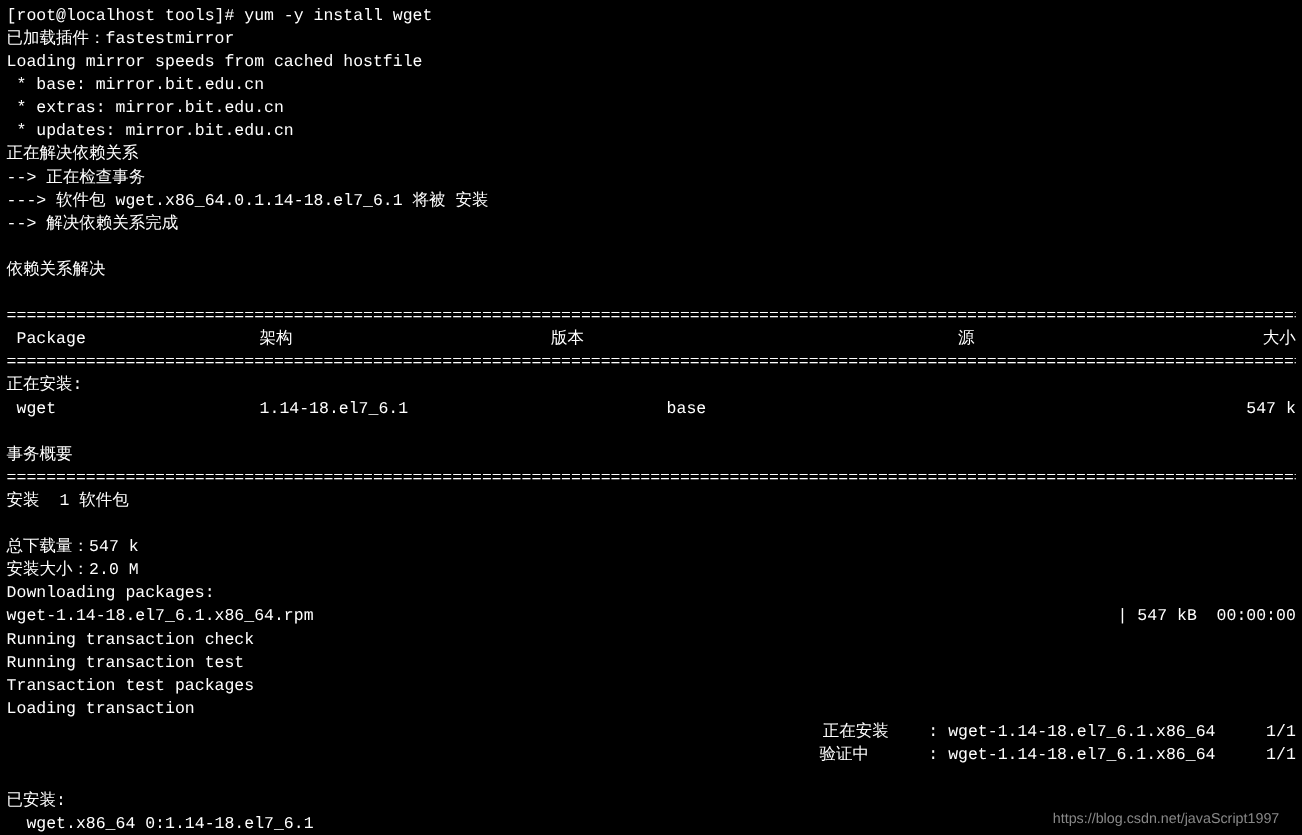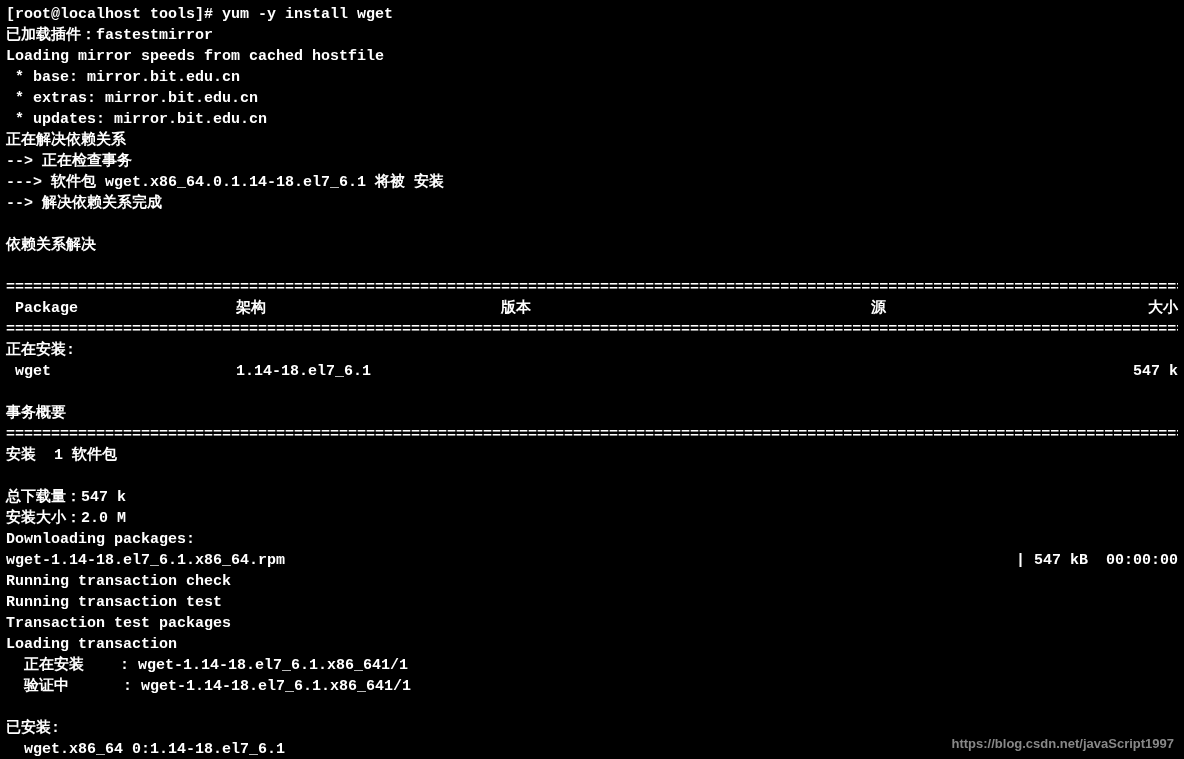--- a/index.html
+++ b/index.html
@@ -1,19 +1,18 @@
 <!DOCTYPE html>
 <html><head>
   <meta charset="utf-8">
   <style>
     * {
       margin: 0;
       padding: 0;
       box-sizing: border-box;
-      font-weight: bold;
     }
     body {
       background-color: #000000;
       color: #ffffff;
       font-family: "Consolas", "Monaco", "Courier New", monospace;
       font-size: 15px;
       line-height: 1.4;
       padding: 4px 6px;
       width: 1184px;
       height: 759px;
@@ -38,28 +37,29 @@
     .col-repo    { width: 230px; white-space: pre; }
     .col-size    { flex: 1; text-align: right; white-space: pre; }
     .download-row {
       display: flex;
       justify-content: space-between;
     }
     .dl-left { white-space: pre; }
     .dl-right { white-space: pre; }
     .progress-row {
       display: flex;
-      justify-content: flex-start;
+      justify-content: flex-end;
+      gap: 46px;
     }
     .pr-left { white-space: pre; }
     .pr-right { white-space: pre; }
     .watermark {
       position: absolute;
       bottom: 6px;
-      right: 10px;
+      right: 21px;
       color: #888888;
       font-size: 13px;
       font-family: Arial, sans-serif;
     }
   </style>
 </head>
 <body>
 
 <div class="line"><span>[root@localhost tools]# </span><span>yum -y install wget</span></div>
 <div class="line"><span>已加载插件：</span><span>fastestmirror</span></div>
@@ -80,20 +80,21 @@
   <div class="col-arch">架构</div>
   <div class="col-version">版本</div>
   <div class="col-repo">源</div>
   <div class="col-size">大小</div>
 </div>
 <div class="divider">====================================================================================================================================</div>
 <div class="line">正在安装:</div>
 <div class="table-row">
   <div class="col-package"> wget</div>
   <div class="col-version">1.14-18.el7_6.1</div>
+  <div class="col-repo">base</div>
   <div class="col-size">547 k</div>
 </div>
 <div class="line">&nbsp;</div>
 <div class="line">事务概要</div>
 <div class="divider">====================================================================================================================================</div>
 <div class="line">安装  1 软件包</div>
 <div class="line">&nbsp;</div>
 <div class="line">总下载量：547 k</div>
 <div class="line">安装大小：2.0 M</div>
 <div class="line">Downloading packages:</div>

